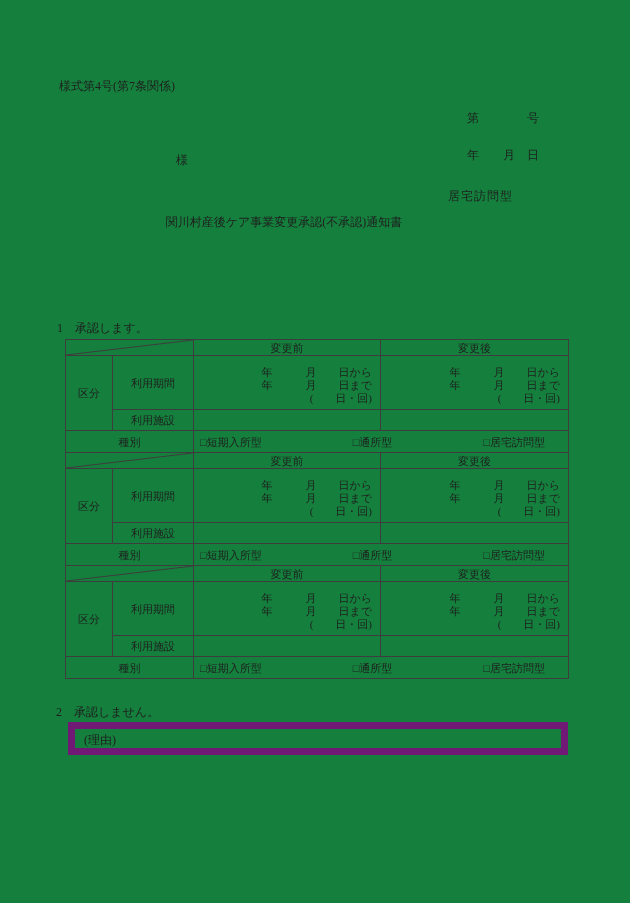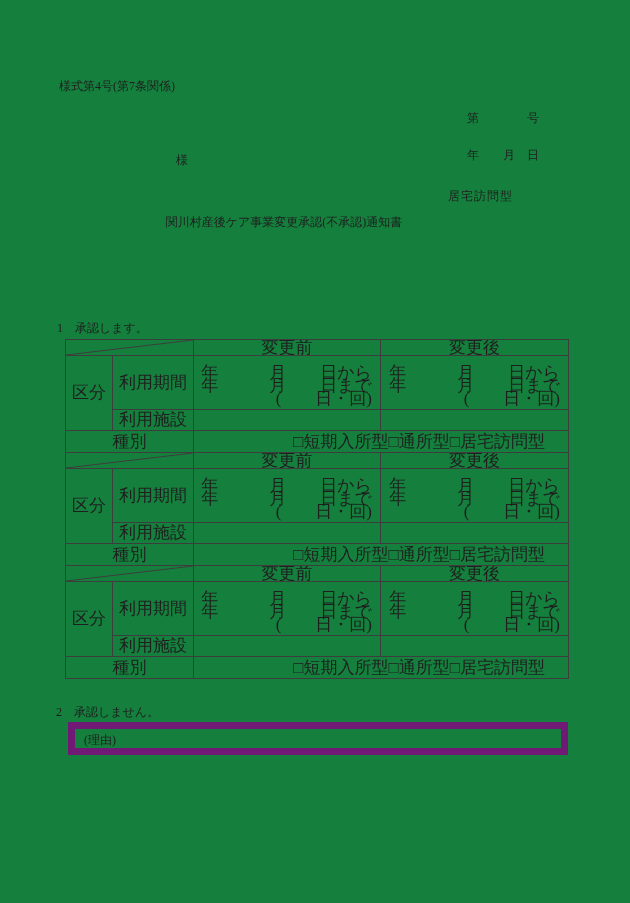--- a/index.html
+++ b/index.html
@@ -32,21 +32,21 @@
     padding: 4px 8px 0 9px; background: transparent;
   }
   .footer-par    { left: 59px; top: 760px; width: 509px; line-height: 20px; }
 
   table.approval {
     position: absolute;
     left: 65px; top: 339px;
     width: 503px;
     border-collapse: collapse;
     table-layout: fixed;
-    font-size: 17px;
+    font-size: 11px;
     color: #1e1e1e;
   }
   table.approval td {
     border: 1px solid #3d3d3d;
     padding: 0;
     vertical-align: middle;
     overflow: hidden;
   }
   tr.hdr-row   { height: 16px; }
   tr.period-row{ height: 54px; }
@@ -56,21 +56,21 @@
   td.diag { position: relative; }
   td.diag svg { position: absolute; left: 0; top: 0; width: 100%; height: 100%; display: block; }
 
   td.center { text-align: center; }
 
   td.period-cell { vertical-align: top; }
   .period-lines { padding: 5px 8px 0 0; text-align: right; line-height: 13px; }
 
   td.type-cell .type-flex {
     display: flex;
-    justify-content: flex-end;
+    justify-content: space-between;
     align-items: center;
     padding: 0 23px 0 6px;
   }
   .type-option { white-space: nowrap; }
 </style>
 </head>
 <body>
 
 <div class="page">
 

